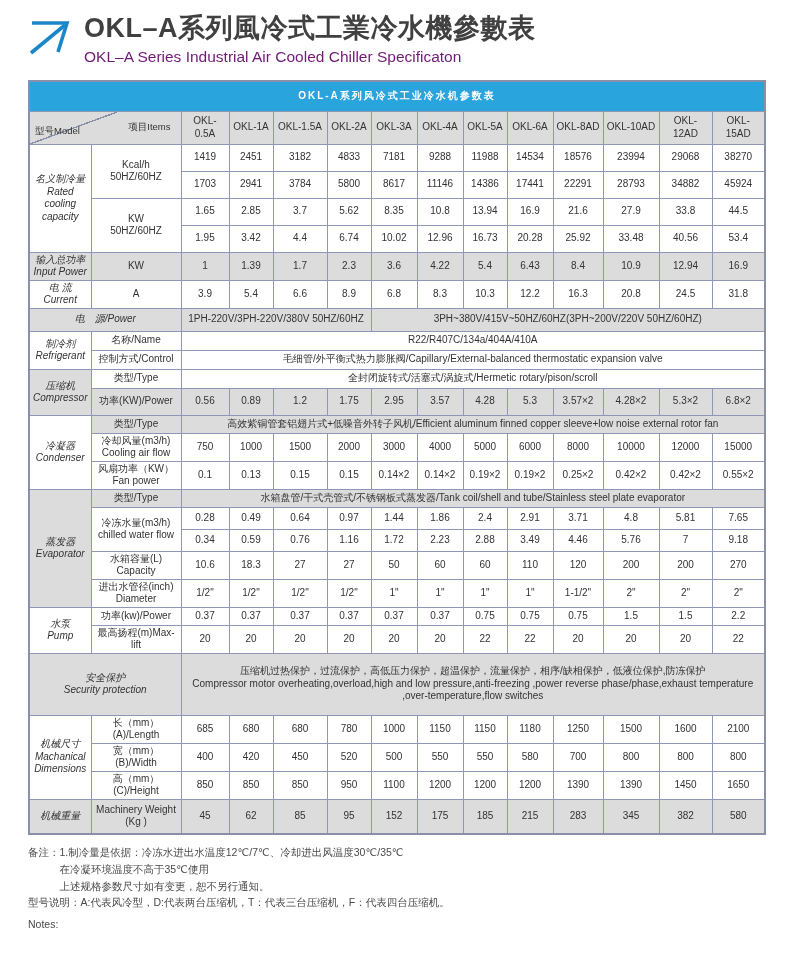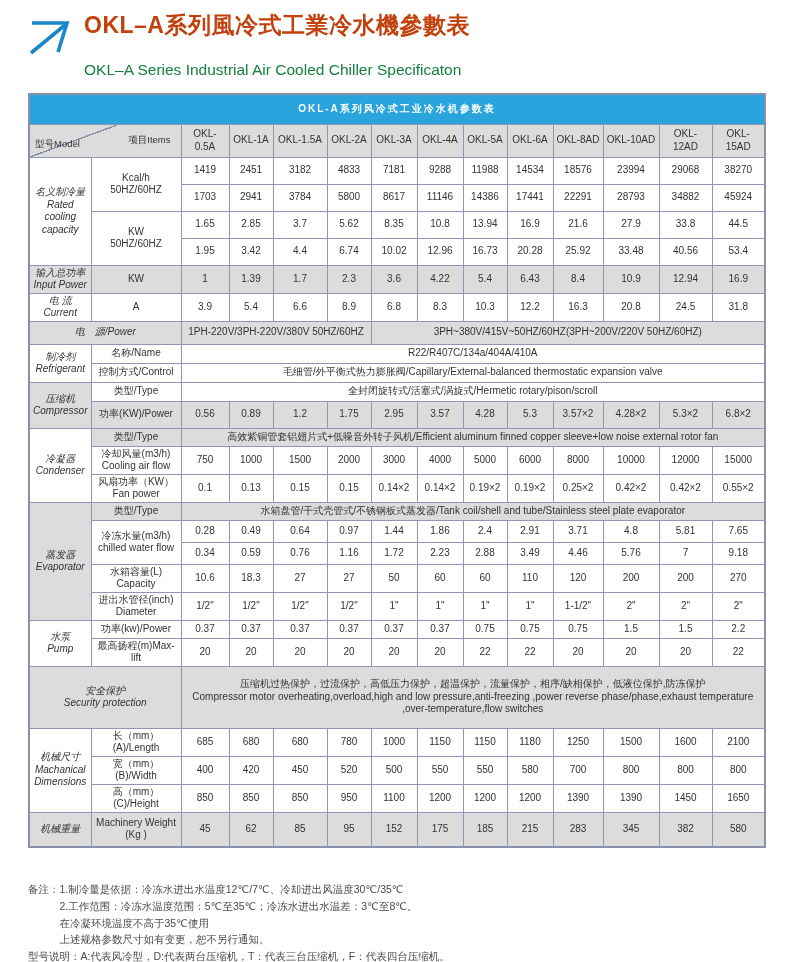--- a/index.html
+++ b/index.html
@@ -8,22 +8,22 @@
     font-family:"Liberation Sans","DejaVu Sans",sans-serif;
     color:#333;
     height:962px;
     overflow:hidden;
   }
   .page { padding:10px 14px 0 28px; }
 
   
   .hdr { display:flex; align-items:flex-start; gap:10px; margin-bottom:14px; }
   .logo { flex:0 0 auto; margin-top:4px; }
-  .hdr-titles h1 { font-size:23px; font-weight:600; color:#c2410c; letter-spacing:0.5px; }
-  .hdr-titles h2 { font-size:15.5px; font-weight:400; color:#15803d; margin-top:20px; }
+  .hdr-titles h1 { font-size:27px; font-weight:600; color:#404040; letter-spacing:0.5px; }
+  .hdr-titles h2 { font-size:15.5px; font-weight:400; color:#701a75; margin-top:2px; }
 
   
   table.spec {
     border-collapse:collapse;
     table-layout:fixed;
     width:736px;
     border:2px solid #8a90aa;
   }
   table.spec td {
     border:1px solid #9196b6;
@@ -58,21 +58,21 @@
     background:linear-gradient(to bottom right,
       transparent calc(50% - 0.7px),
       #8a8fa8 calc(50% - 0.7px),
       #8a8fa8 calc(50% + 0.7px),
       transparent calc(50% + 0.7px));
   }
   td.corner .model-label { position:absolute; left:5px; bottom:7px; font-size:9.5px; }
   td.corner .items-label { position:absolute; right:10px; top:9px; font-size:9.5px; }
 
   
-  .notes { margin-top:33px; }
+  .notes { margin-top:9px; }
   .notes div { font-size:10.5px; line-height:1.6; color:#4a4a4a; white-space:pre-wrap; }
   .notes-en { margin-top:6px; }
   .notes-en div { line-height:1.45; }
 </style>
 </head>
 <body>
 
 <div class="page">
 
   <div class="hdr">
@@ -463,21 +463,20 @@
           <td class="val g">283</td>
           <td class="val g">345</td>
           <td class="val g">382</td>
           <td class="val g">580</td>
         </tr>
       </tbody>
   </table>
 
   <div class="notes notes-zh" id="notes-zh">
       <div>备注：1.制冷量是依据：冷冻水进出水温度12℃/7℃、冷却进出风温度30℃/35℃</div>
-      <div>　　　2.工作范围：冷冻水温度范围：5℃至35℃；冷冻水进出水温差：3℃至8℃。</div>
       <div>　　　在冷凝环境温度不高于35℃使用</div>
       <div>　　　上述规格参数尺寸如有变更，恕不另行通知。</div>
       <div>型号说明：A:代表风冷型，D:代表两台压缩机，T：代表三台压缩机，F：代表四台压缩机。</div>
     </div>
   <div class="notes notes-en" id="notes-en">
       <div>Notes:</div>
     </div>
 
 </div>
 

